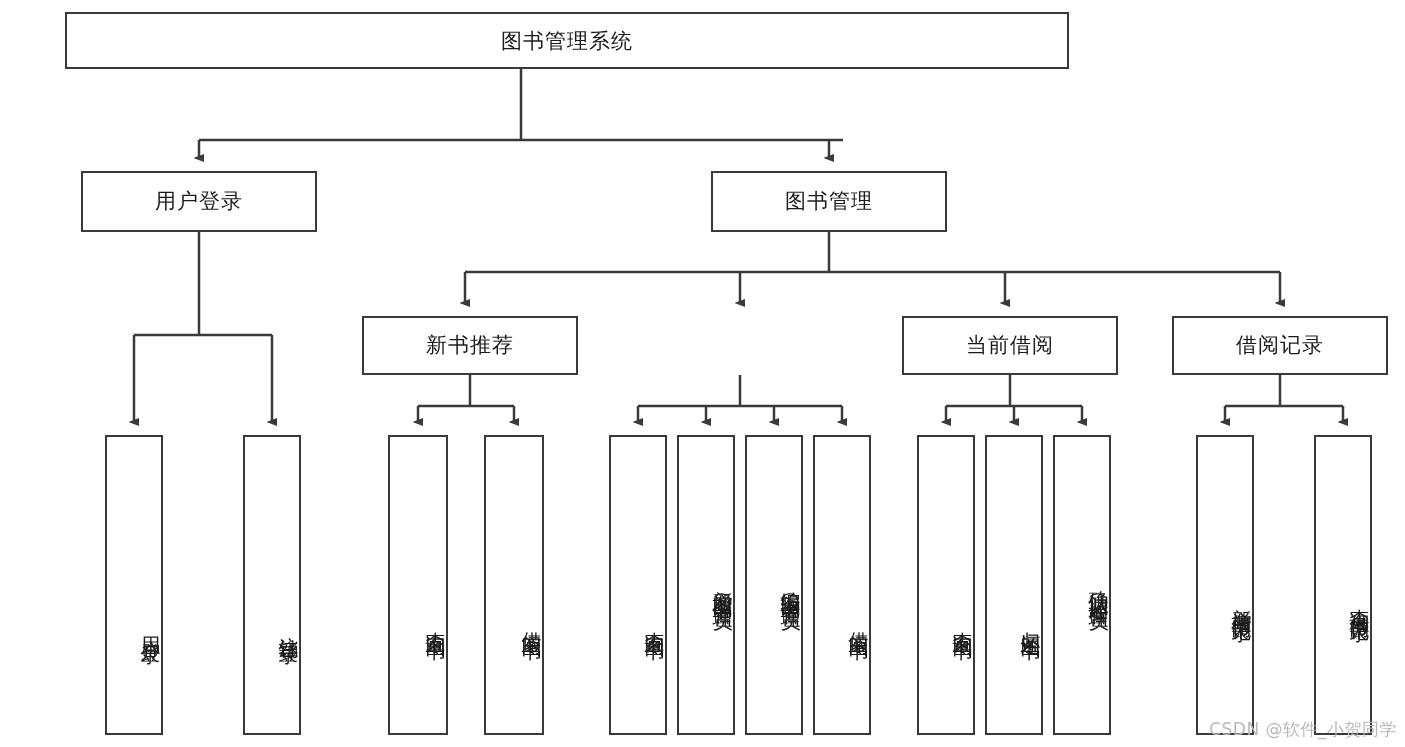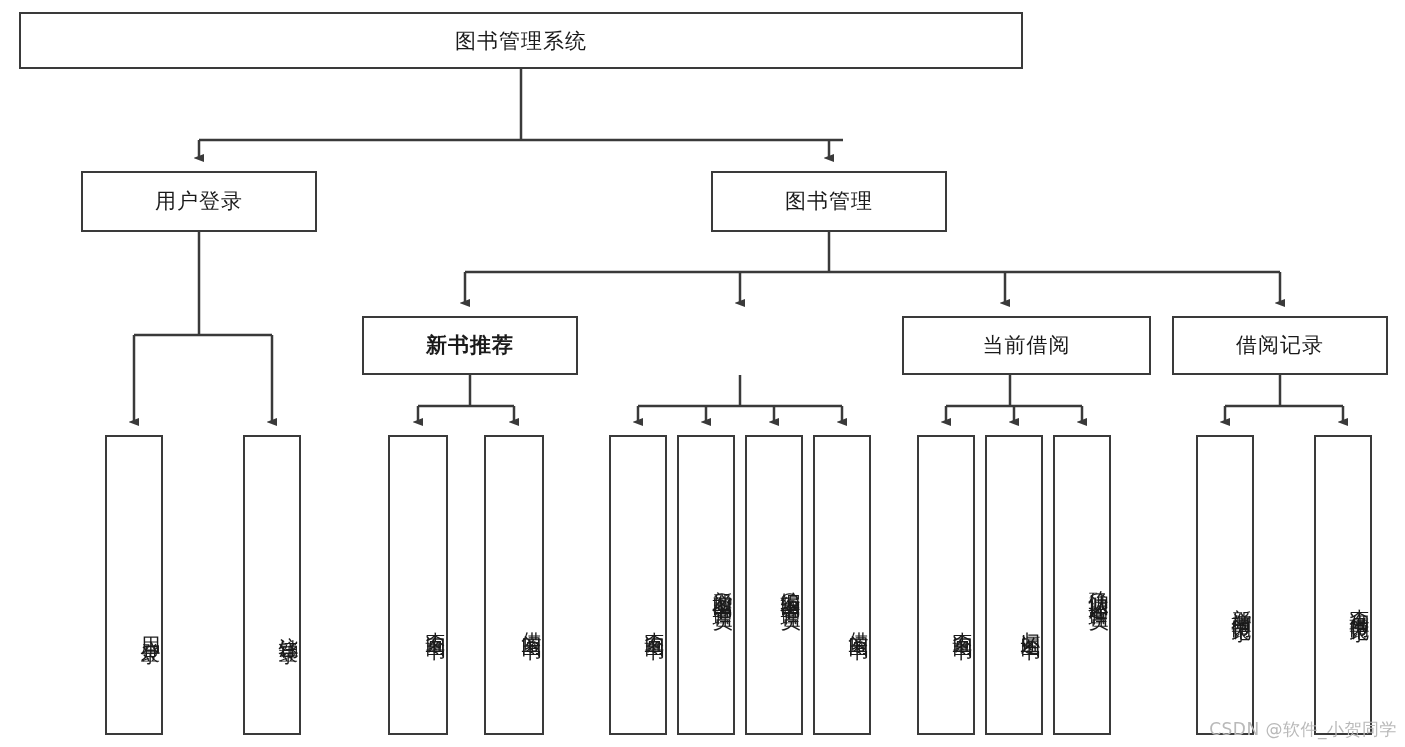--- a/index.html
+++ b/index.html
@@ -37,20 +37,21 @@
     color: #1a1a1a;
   }
   .node-h {
     font-size: 21px;
     letter-spacing: 1px;
     line-height: 1.2;
   }
   .node-root {
     font-size: 21px;
     letter-spacing: 1px;
+    margin-left: 46px;
   }
   .node-v {
     writing-mode: vertical-rl;
     text-orientation: upright;
     font-size: 20px;
     line-height: 1.05;
     letter-spacing: 3px;
     align-items: flex-start;
     justify-content: center;
     padding-top: 6px;
@@ -127,24 +128,24 @@
     <span>图书管理系统</span>
   </div>
 
   <div class="node node-h" style="left:81px; top:171px; width:236px; height:61px;">
     <span>用户登录</span>
   </div>
   <div class="node node-h" style="left:711px; top:171px; width:236px; height:61px;">
     <span>图书管理</span>
   </div>
 
-  <div class="node node-h" style="left:362px; top:316px; width:216px; height:59px;font-weight:bold;">
+  <div class="node node-h" style="left:362px; top:316px; width:216px; height:59px;">
     <span>新书推荐</span>
   </div>
-  <div class="node node-h" style="left:902px; top:316px; width:249px; height:59px;">
+  <div class="node node-h" style="left:902px; top:316px; width:216px; height:59px;">
     <span>当前借阅</span>
   </div>
   <div class="node node-h" style="left:1172px; top:316px; width:216px; height:59px;">
     <span>借阅记录</span>
   </div>
 
   <div class="node node-v" style="left:105px; top:435px; width:58px; height:300px; padding-top:84px;">
     <span>用户登录</span>
   </div>
   <div class="node node-v" style="left:243px; top:435px; width:58px; height:300px; padding-top:84px;">

